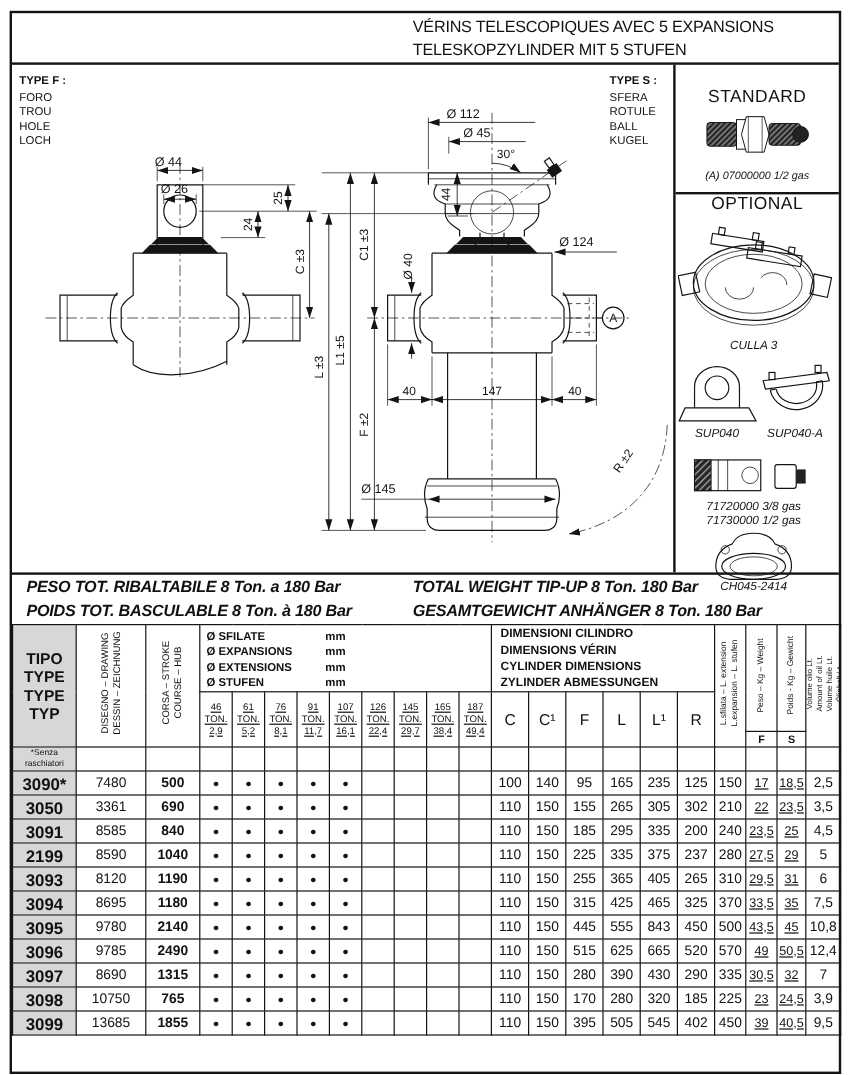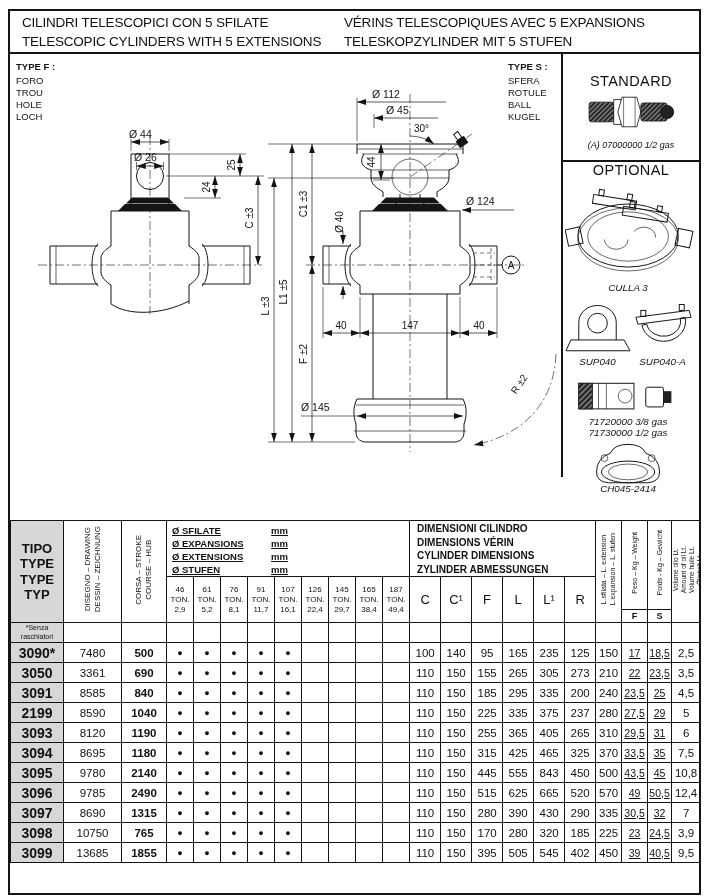--- a/index.html
+++ b/index.html
@@ -41,44 +41,40 @@
 
   
   table.spec{position:absolute;left:0;top:509px;border-collapse:collapse;table-layout:fixed;width:690px;}
   table.spec td{border:1px solid #141414;padding:0;vertical-align:middle;text-align:center;overflow:hidden;}
   tr.h1{height:56px;} tr.h2{height:33px;} tr.h3{height:13px;} tr.senza{height:20px;} tr.data{height:20px;}
   .gray{background:#d7d7d7;}
   .prelines{white-space:pre-line;}
   .tipo-h{font-weight:bold;font-size:13px;line-height:1.18;}
   .rot{display:inline-block;writing-mode:vertical-rl;transform:rotate(180deg);white-space:pre-line;line-height:1.25;}
   .r8{font-size:8px;} .r7{font-size:7px;line-height:1.3;} .r65{font-size:6.5px;line-height:1.25;}
-  .sfilate-h{text-align:left;vertical-align:top !important;text-decoration:underline;}
+  .sfilate-h{text-align:left;vertical-align:top !important;}
   .sfline{display:flex;justify-content:space-between;width:116px;margin-left:5px;
           font-size:9.5px;font-weight:bold;line-height:13px;}
   .dimh{font-weight:bold;font-size:10px;text-align:left;line-height:13.5px;margin-left:7px;margin-top:1px;}
-  .ton{font-size:8px;line-height:1.25;}
+  .ton{font-size:8px;line-height:1.25;text-decoration:underline;}
   .dimletter{font-size:13px;}
   .fs{font-size:9px;font-weight:bold;}
   .senza-n{font-size:7px;line-height:1.2;}
   .tipocell{font-weight:bold;font-size:14px;}
   .num{font-size:11.5px;}
   .bold{font-weight:bold;}
   .sm{font-size:10.5px;text-decoration:underline;}
   .dotc{font-size:9px;}
 </style>
 </head>
 <body>
 
 <div class="frame">
 
   <div class="header-box">
-    <div class="hcol1">
-      <div class="htxt">CILINDRI TELESCOPICI CON 5 SFILATE</div>
-      <div class="htxt">TELESCOPIC CYLINDERS WITH 5 EXTENSIONS</div>
-    </div>
     <div class="hcol2">
       <div class="htxt">VÉRINS TELESCOPIQUES AVEC 5 EXPANSIONS</div>
       <div class="htxt">TELESKOPZYLINDER MIT 5 STUFEN</div>
     </div>
   </div>
 
   <div class="draw-area">
   <svg width="551" height="423" viewBox="0 0 551 423">
     <defs>
       <marker id="ar" viewBox="0 0 10 8" refX="9.3" refY="4" markerWidth="10" markerHeight="8" orient="auto-start-reverse" markerUnits="userSpaceOnUse">
@@ -318,20 +314,26 @@
           <ellipse class="ln" cx="64" cy="298" rx="27" ry="11"></ellipse>
           <ellipse class="thin" cx="64" cy="298" rx="20" ry="8"></ellipse>
           <circle class="thin" cx="40" cy="284" r="3.5"></circle>
           <circle class="thin" cx="88" cy="284" r="3.5"></circle>
         </g>
         <text class="cap" text-anchor="middle" x="64" y="318">CH045-2414</text>
       </svg>
     </div>
   </div>
 
+  <div class="weight-box">
+    <div class="wtxt" style="left:12px;top:2px">PESO TOT. RIBALTABILE 8 Ton. a 180 Bar</div>
+    <div class="wtxt" style="left:334px;top:2px">TOTAL WEIGHT TIP-UP 8 Ton. 180 Bar</div>
+    <div class="wtxt" style="left:12px;top:22px">POIDS TOT. BASCULABLE 8 Ton. à 180 Bar</div>
+    <div class="wtxt" style="left:334px;top:22px">GESAMTGEWICHT ANHÄNGER 8 Ton. 180 Bar</div>
+  </div>
 
   <table class="spec">
     <colgroup>
       <col style="width:53px">
         <col style="width:58px">
         <col style="width:45px">
       <col style="width:27px">
         <col style="width:27px">
         <col style="width:27px">
         <col style="width:27px">
@@ -515,21 +517,21 @@
           <td class="dotc">●</td>
           <td class="dotc"></td>
           <td class="dotc"></td>
           <td class="dotc"></td>
           <td class="dotc"></td>
           <td class="num">110</td>
           <td class="num">150</td>
           <td class="num">155</td>
           <td class="num">265</td>
           <td class="num">305</td>
-          <td class="num">273</td>
+          <td class="num">302</td>
           <td class="num">210</td>
           <td class="sm">22</td>
           <td class="sm">23,5</td>
           <td class="num">3,5</td>
         </tr>
         <tr class="data">
           <td class="gray tipocell">3091</td>
           <td class="num">8585</td>
           <td class="num bold">840</td>
           <td class="dotc">●</td>

